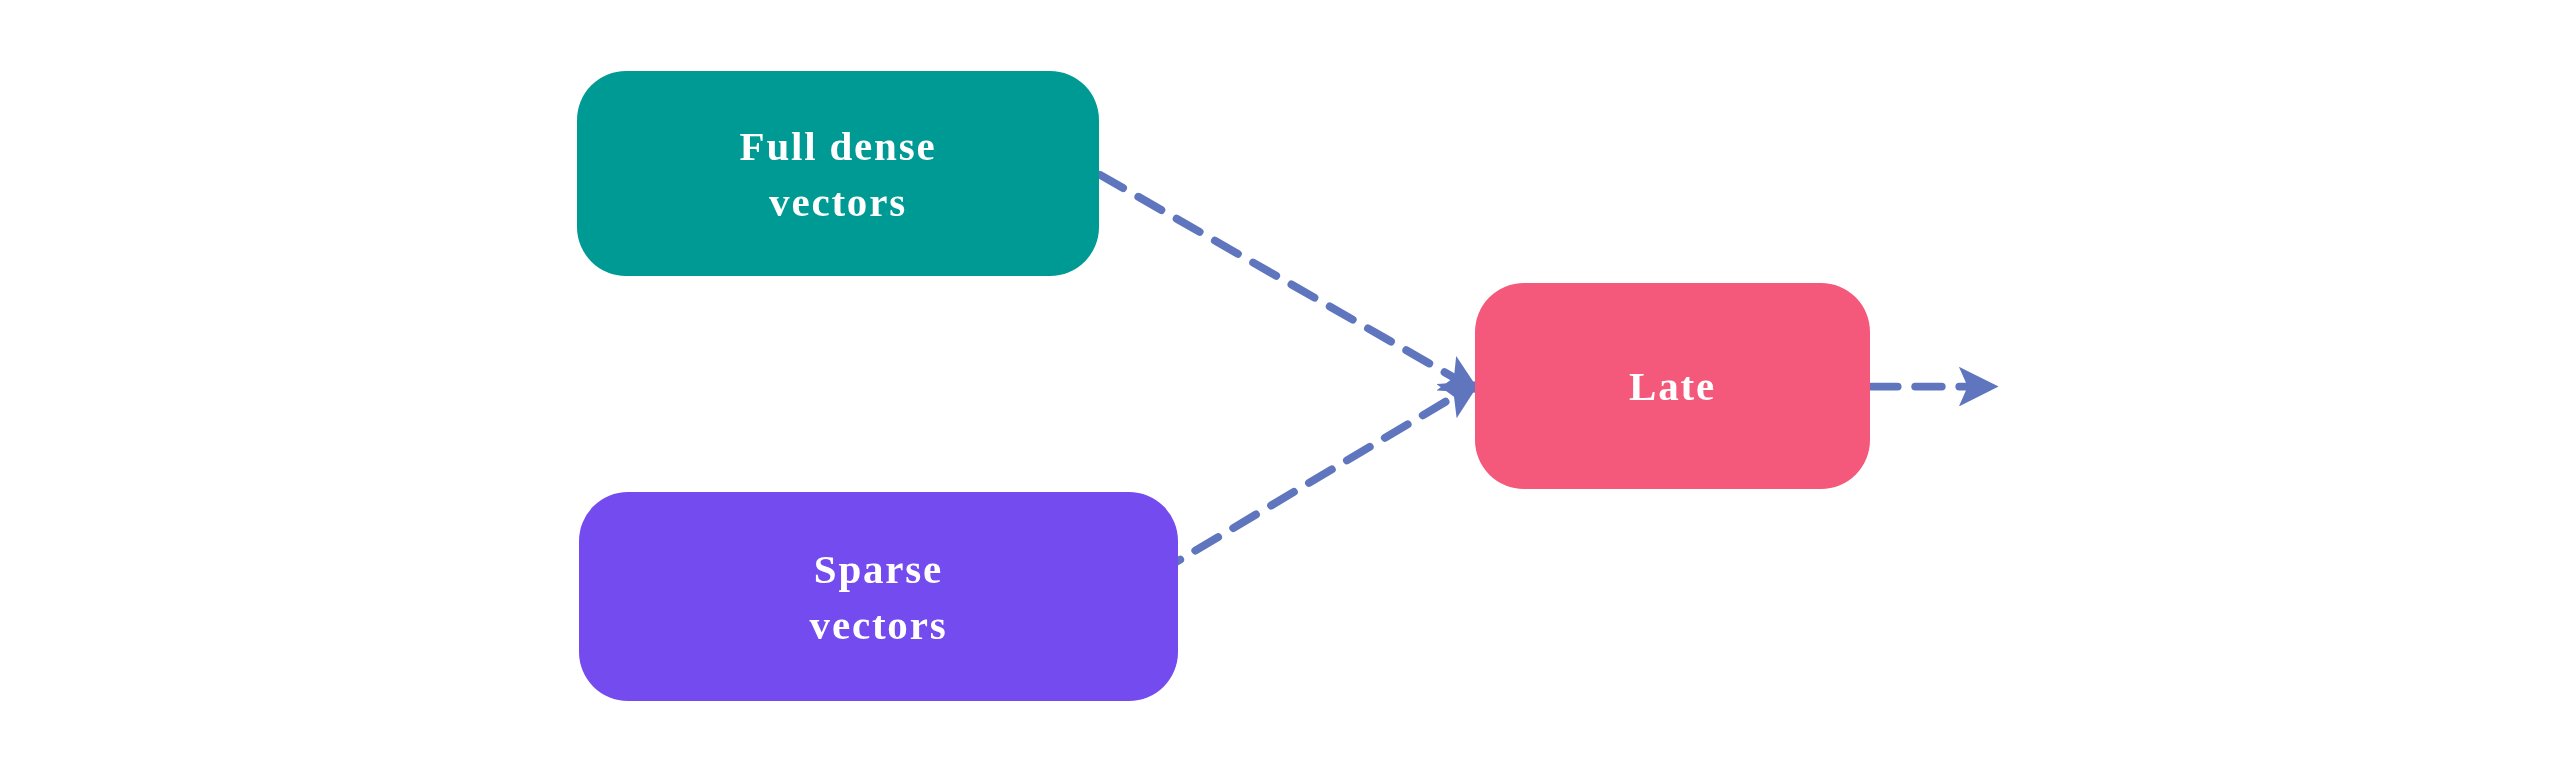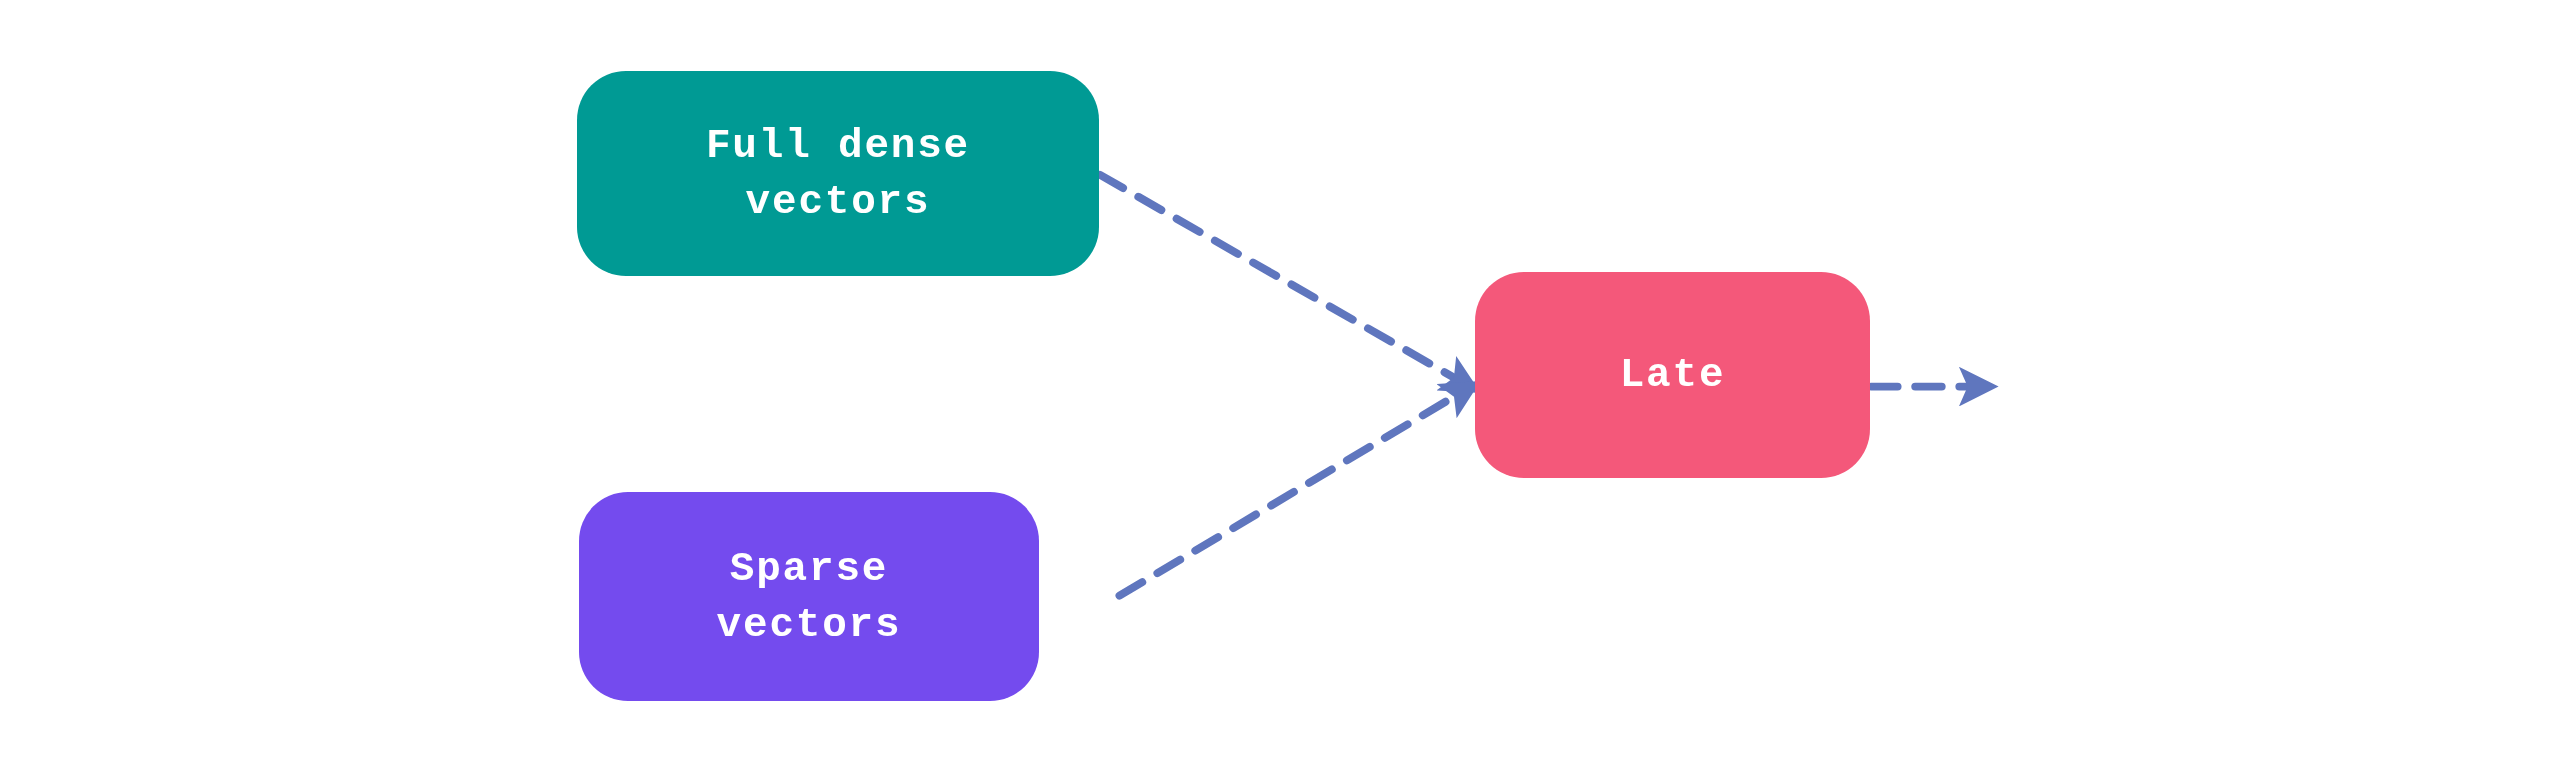--- a/index.html
+++ b/index.html
@@ -6,21 +6,21 @@
     margin: 0;
     padding: 0;
     background: #FFFFFF;
   }
   .canvas {
     position: relative;
     width: 2576px;
     height: 775px;
     background: #FFFFFF;
     overflow: hidden;
-    font-family: Liberation Mono, monospace;
+    font-family: Liberation Serif, serif;
   }
   #edges-svg {
     position: absolute;
     left: 0;
     top: 0;
     width: 2576px;
     height: 775px;
     display: block;
   }
   .node {
@@ -56,23 +56,23 @@
   <line x1="1247" y1="198" x2="1659" y2="434" stroke="#5F76BE" stroke-width="9" stroke-dasharray="30 20" stroke-linecap="round" marker-end="url(#arrowhead)"></line>
       <line x1="1269" y1="675" x2="1659" y2="443" stroke="#5F76BE" stroke-width="9" stroke-dasharray="30 20" stroke-linecap="round" marker-end="url(#arrowhead)"></line>
       <line x1="2121" y1="438" x2="2243" y2="438" stroke="#5F76BE" stroke-width="9" stroke-dasharray="30 20" stroke-linecap="round" marker-end="url(#arrowhead)"></line>
     </svg>
 
   <div class="node" style="left: 577px; top: 71px; width: 522px; height: 205px; background: rgb(0, 154, 148); color: rgb(255, 255, 255); border-radius: 49px;">
     <span class="node-line">Full dense</span>
     <span class="node-line">vectors</span>
   </div>
 
-  <div class="node" style="left: 579px; top: 492px; width: 460px; height: 209px; background: rgb(116, 75, 238); color: rgb(255, 255, 255); border-radius: 49px;">
+  <div class="node" style="left: 579px; top: 492px; width: 599px; height: 209px; background: rgb(116, 75, 238); color: rgb(255, 255, 255); border-radius: 49px;">
     <span class="node-line">Sparse</span>
     <span class="node-line">vectors</span>
   </div>
 
-  <div class="node" style="left: 1475px; top: 272px; width: 395px; height: 206px; background: rgb(244, 88, 122); color: rgb(255, 255, 255); border-radius: 49px;">
+  <div class="node" style="left: 1475px; top: 283px; width: 395px; height: 206px; background: rgb(244, 88, 122); color: rgb(255, 255, 255); border-radius: 49px;">
     <span class="node-line">Late</span>
   </div>
 
 </div>
 
 
 </body></html>

